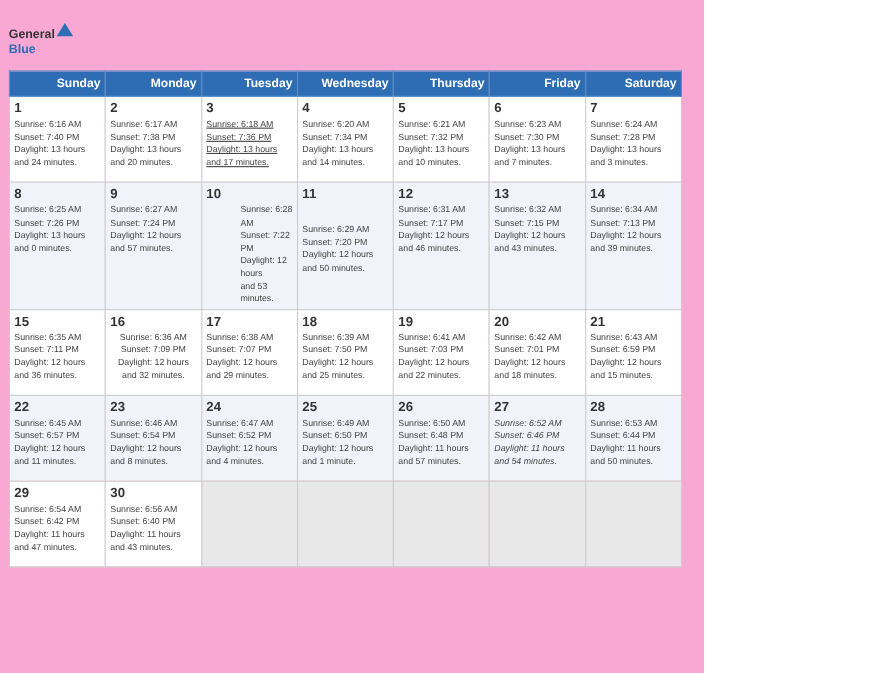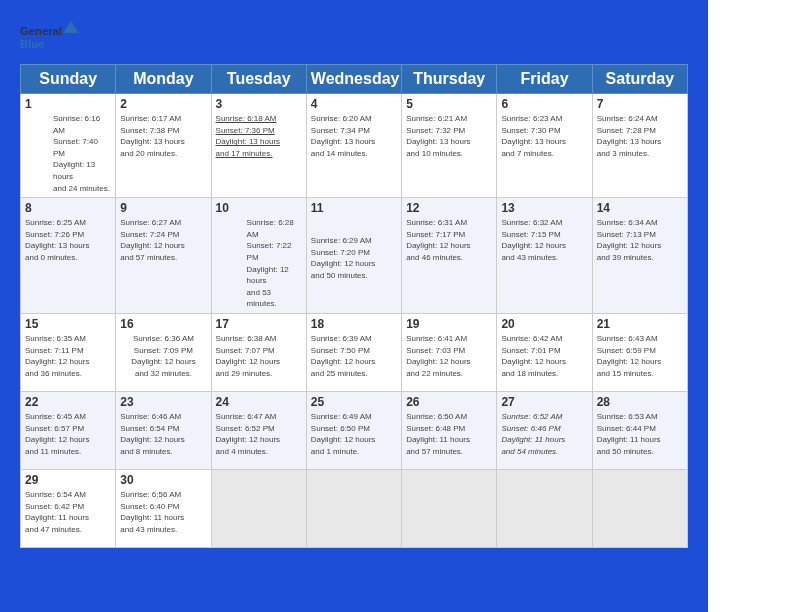--- a/index.html
+++ b/index.html
@@ -4,24 +4,24 @@
   <style>
     * { margin: 0; padding: 0; box-sizing: border-box; }
     body {
       font-family: Arial, sans-serif;
       background: #fff;
       width: 792px;
       height: 612px;
       overflow: hidden;
     }
     .page {
-      width: 708px;
+      width: 640px;
       height: 612px;
-      padding: 16px 20px 12px 20px;
-      background: #1d4ed8;
+      padding: 16px 20px 12px 8px;
+      background: #f9a8d4;
     }
     .header {
       display: flex;
       justify-content: space-between;
       align-items: flex-start;
       margin-bottom: 8px;
     }
     .logo {
       display: flex;
       align-items: center;
@@ -41,24 +41,24 @@
       color: #555;
     }
     table {
       width: 100%;
       border-collapse: collapse;
       table-layout: fixed;
     }
     thead tr th {
       background: #2e6db4;
       color: #fff;
-      font-size: 16px;
+      font-size: 11px;
       font-weight: bold;
       padding: 5px 4px;
-      text-align: center;
+      text-align: right;
       border: 1px solid #5b90cc;
     }
     tbody tr td {
       border: 1px solid #ccc;
       vertical-align: top;
       padding: 3px 4px;
       font-size: 8.5px;
       color: #333;
       height: 78px;
       background: #fff;
@@ -109,21 +109,21 @@
         <th>Wednesday</th>
         <th>Thursday</th>
         <th>Friday</th>
         <th>Saturday</th>
       </tr>
     </thead>
     <tbody id="calendar-body">
     <tr>
           <td>
             <span class="day-num">1</span>
-            <div class="day-info" style="white-space: pre-line; margin-left: 28px;">Sunrise: 6:16 AM
+            <div class="day-info" style="white-space: pre-line;">Sunrise: 6:16 AM
 Sunset: 7:40 PM
 Daylight: 13 hours
 and 24 minutes.</div>
           </td>
           <td>
             <span class="day-num">2</span>
             <div class="day-info" style="white-space: pre-line;">Sunrise: 6:17 AM
 Sunset: 7:38 PM
 Daylight: 13 hours
 and 20 minutes.</div>

